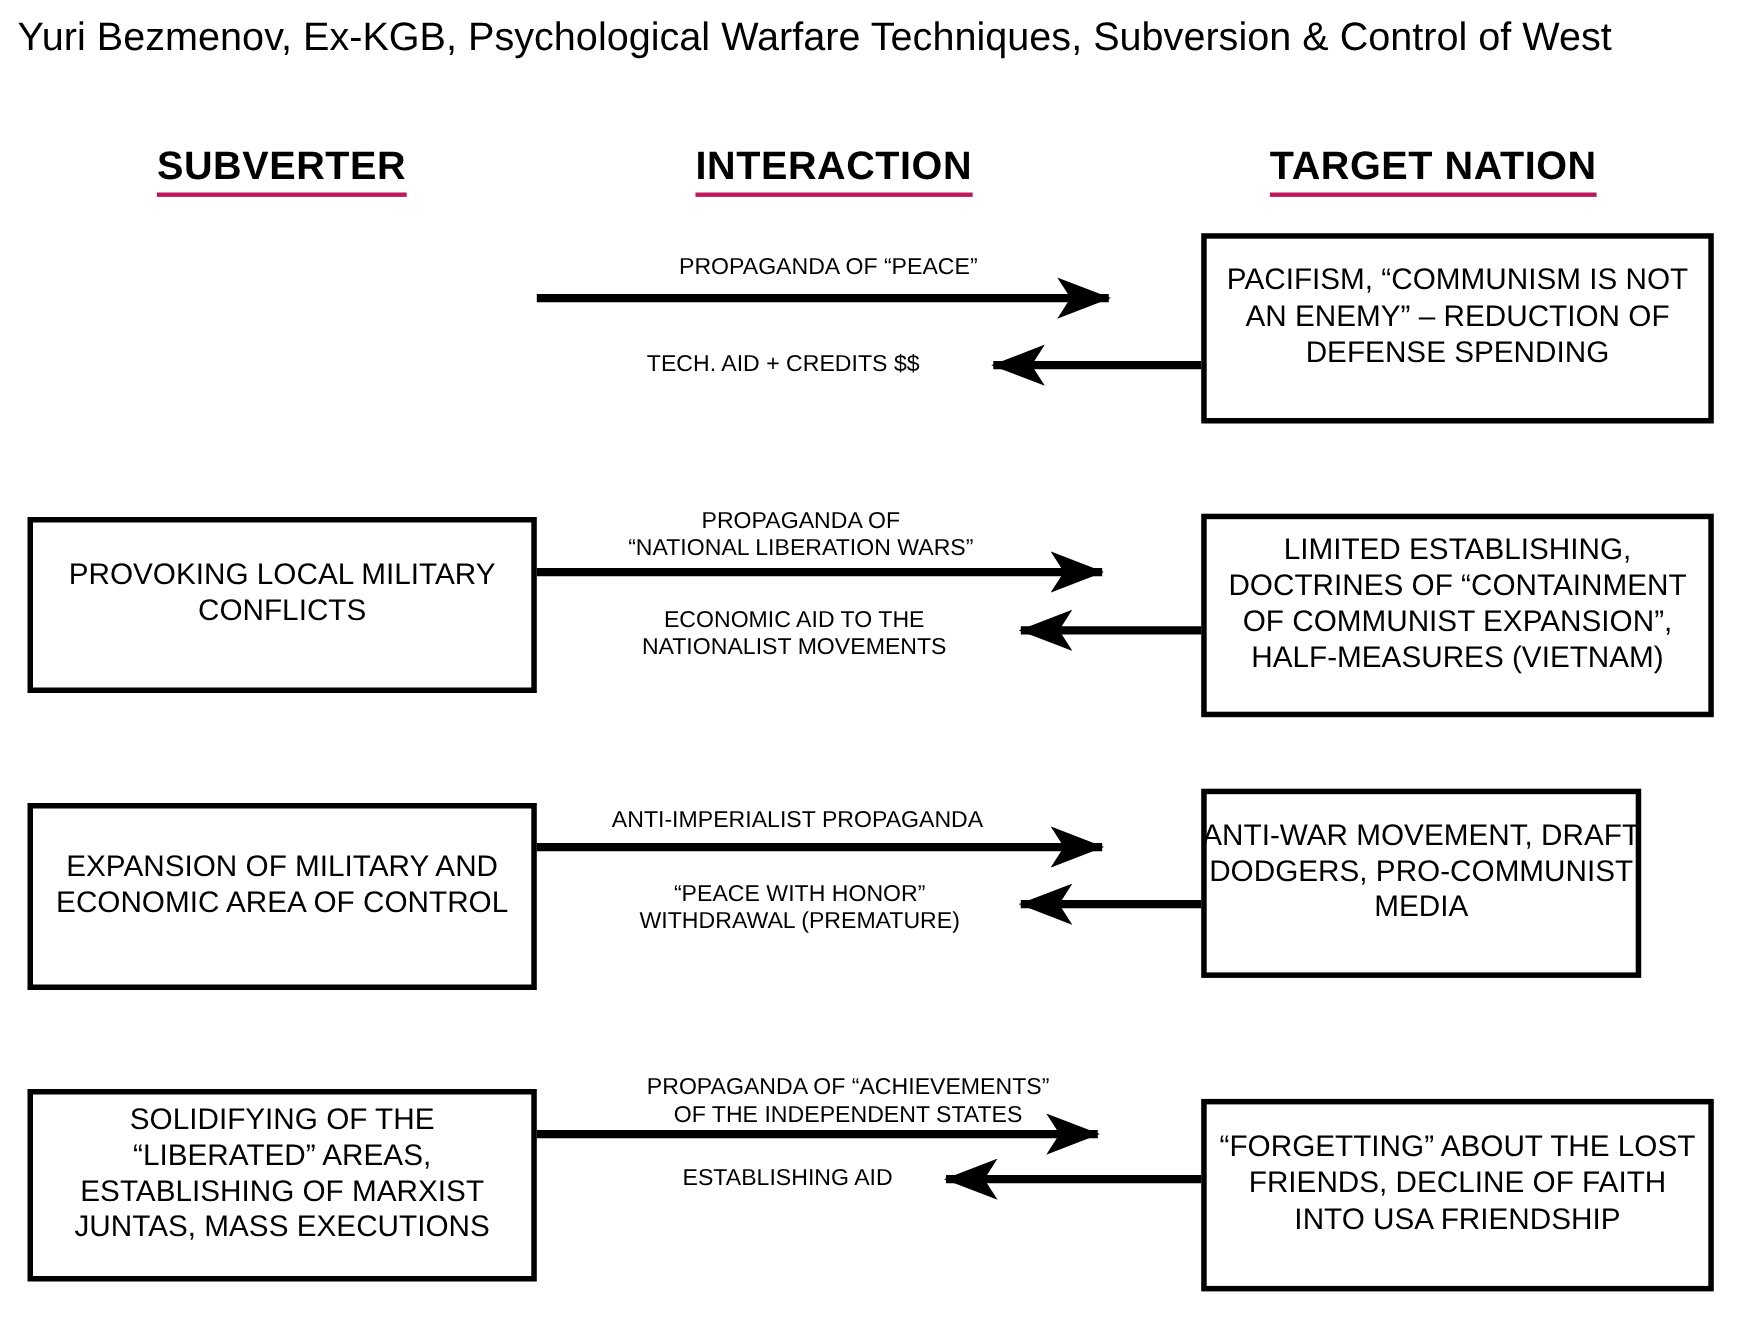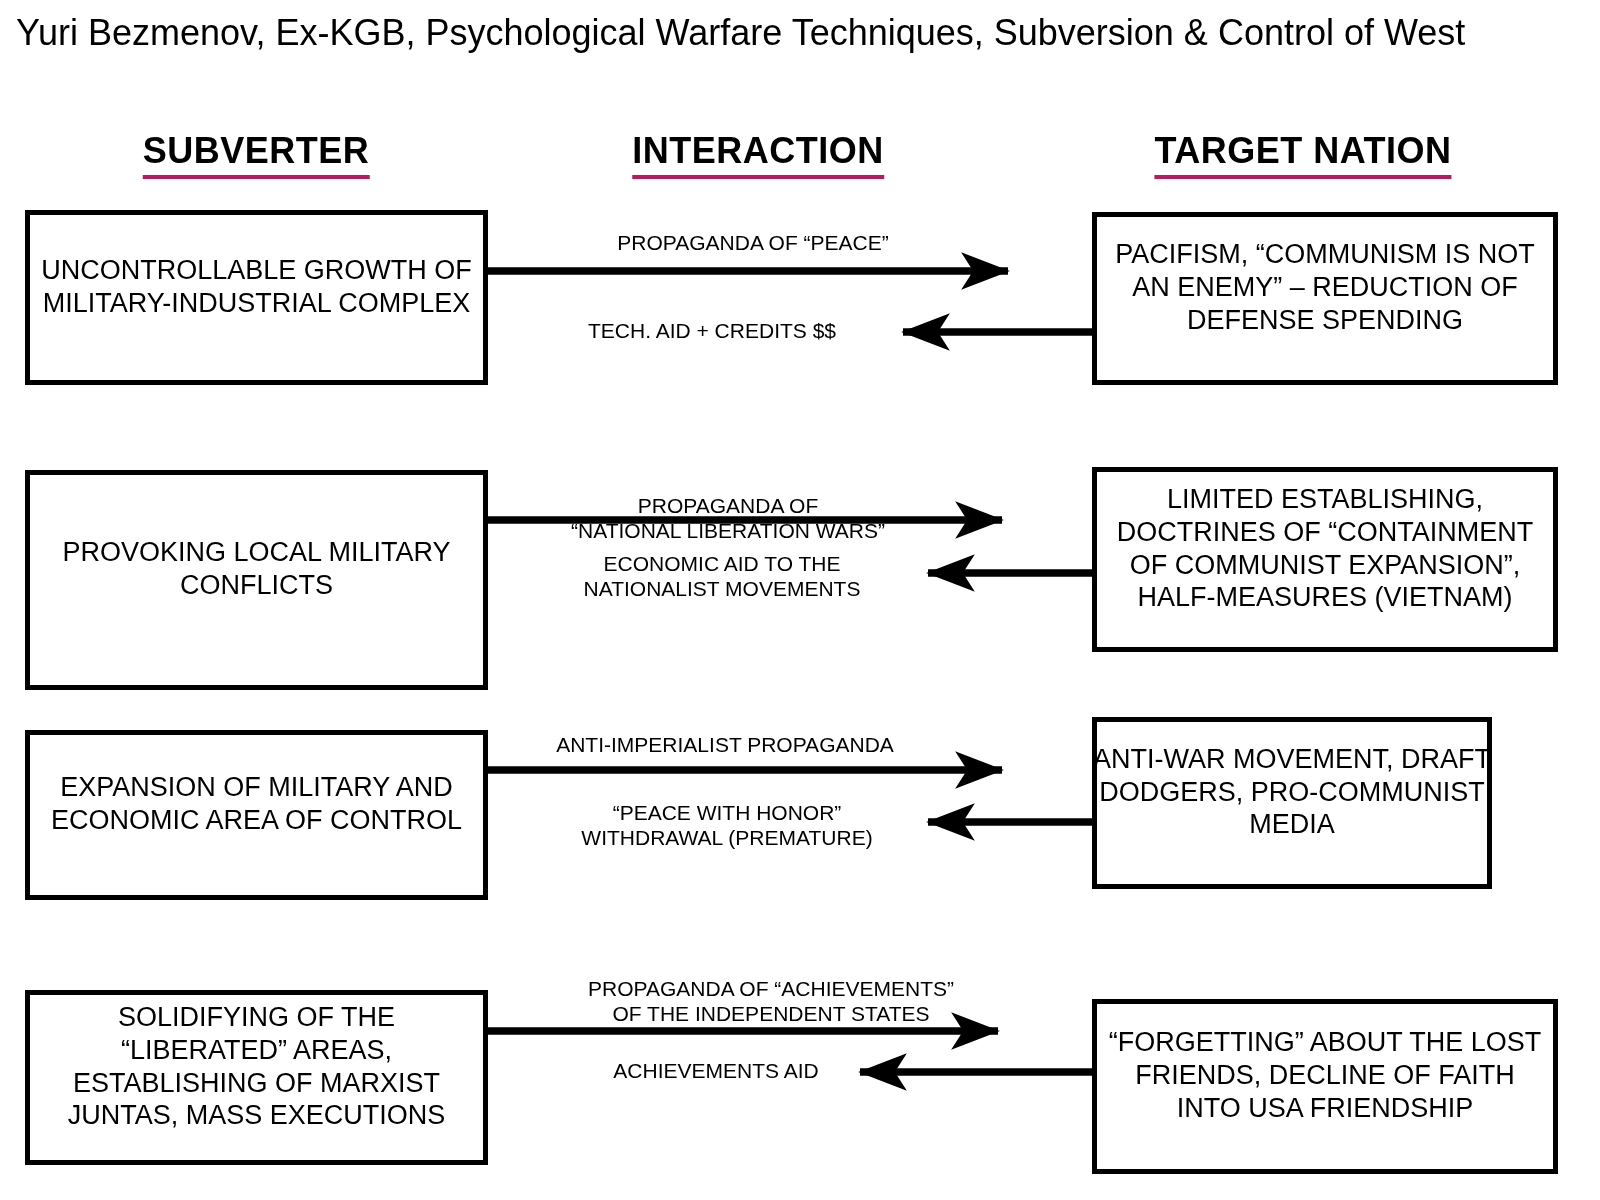--- a/index.html
+++ b/index.html
@@ -22,55 +22,53 @@
   .h-target     { left:1303px; }
 
   .box {
     position:absolute; border:5px solid #000; box-sizing:border-box;
     display:flex; align-items:center; justify-content:center;
     text-align:center; font-size:27px; line-height:1.22;
     white-space:pre; padding-bottom:22px;
   }
   .b-r1-left  { left:25px;   top:210px; width:463px; height:175px; }
   .b-r1-right { left:1092px; top:212px; width:466px; height:173px; }
-  .b-r2-left  { left:25px;   top:470px; width:463px; height:220px; }
+  .b-r2-left  { left:25px;   top:470px; width:463px; height:160px; }
   .b-r2-right { left:1092px; top:467px; width:466px; height:185px; }
   .b-r3-left  { left:25px;   top:730px; width:463px; height:170px; }
   .b-r3-right { left:1092px; top:717px; width:400px; height:172px; }
   .b-r4-left  { left:25px;   top:990px; width:463px; height:175px; }
   .b-r4-right { left:1092px; top:999px; width:466px; height:175px; }
 
   .lbl {
     position:absolute; transform:translate(-50%,-50%);
     text-align:center; font-size:21px; line-height:1.2; white-space:pre;
   }
   .l-r1-out { left:753px; top:243px; }
   .l-r1-in  { left:712px; top:331px; }
-  .l-r2-out { left:728px; top:486px;margin-top:32px; }
+  .l-r2-out { left:728px; top:486px; }
   .l-r2-in  { left:722px; top:576px; }
   .l-r3-out { left:725px; top:745px; }
   .l-r3-in  { left:727px; top:825px; }
   .l-r4-out { left:771px; top:1001px; }
   .l-r4-in  { left:716px; top:1071px; }
 
   .arrows { position:absolute; left:0; top:0; pointer-events:none; }
 </style>
 </head>
 <body>
 
 <div class="canvas">
 
   <div class="title">Yuri Bezmenov, Ex-KGB, Psychological Warfare Techniques, Subversion &amp; Control of West</div>
 
   <div class="col-header h-subverter">SUBVERTER</div>
   <div class="col-header h-interaction">INTERACTION</div>
   <div class="col-header h-target">TARGET NATION</div>
 
-  <div class="box b-r1-left">UNCONTROLLABLE GROWTH OF
-MILITARY-INDUSTRIAL COMPLEX</div>
   <div class="lbl l-r1-out">PROPAGANDA OF “PEACE”</div>
   <div class="lbl l-r1-in">TECH. AID + CREDITS $$</div>
   <div class="box b-r1-right">PACIFISM, “COMMUNISM IS NOT
 AN ENEMY” – REDUCTION OF
 DEFENSE SPENDING</div>
 
   <div class="box b-r2-left">PROVOKING LOCAL MILITARY
 CONFLICTS</div>
   <div class="lbl l-r2-out">PROPAGANDA OF
 “NATIONAL LIBERATION WARS”</div>
@@ -89,21 +87,21 @@
   <div class="box b-r3-right">ANTI-WAR MOVEMENT, DRAFT
 DODGERS, PRO-COMMUNIST
 MEDIA</div>
 
   <div class="box b-r4-left">SOLIDIFYING OF THE
 “LIBERATED” AREAS,
 ESTABLISHING OF MARXIST
 JUNTAS, MASS EXECUTIONS</div>
   <div class="lbl l-r4-out">PROPAGANDA OF “ACHIEVEMENTS”
 OF THE INDEPENDENT STATES</div>
-  <div class="lbl l-r4-in">ACHIEVEMENTS AID</div>
+  <div class="lbl l-r4-in">ESTABLISHING AID</div>
   <div class="box b-r4-right">“FORGETTING” ABOUT THE LOST
 FRIENDS, DECLINE OF FAITH
 INTO USA FRIENDSHIP</div>
 
   <svg class="arrows" width="1600" height="1200" viewBox="0 0 1600 1200">
     <defs>
       <marker id="stealth" viewBox="0 0 13 10" refX="12.5" refY="5" markerWidth="6.5" markerHeight="5" orient="auto-start-reverse">
         <path d="M0,0 L13,5 L0,10 L3.2,5 Z" fill="#000"></path>
       </marker>
     </defs>

